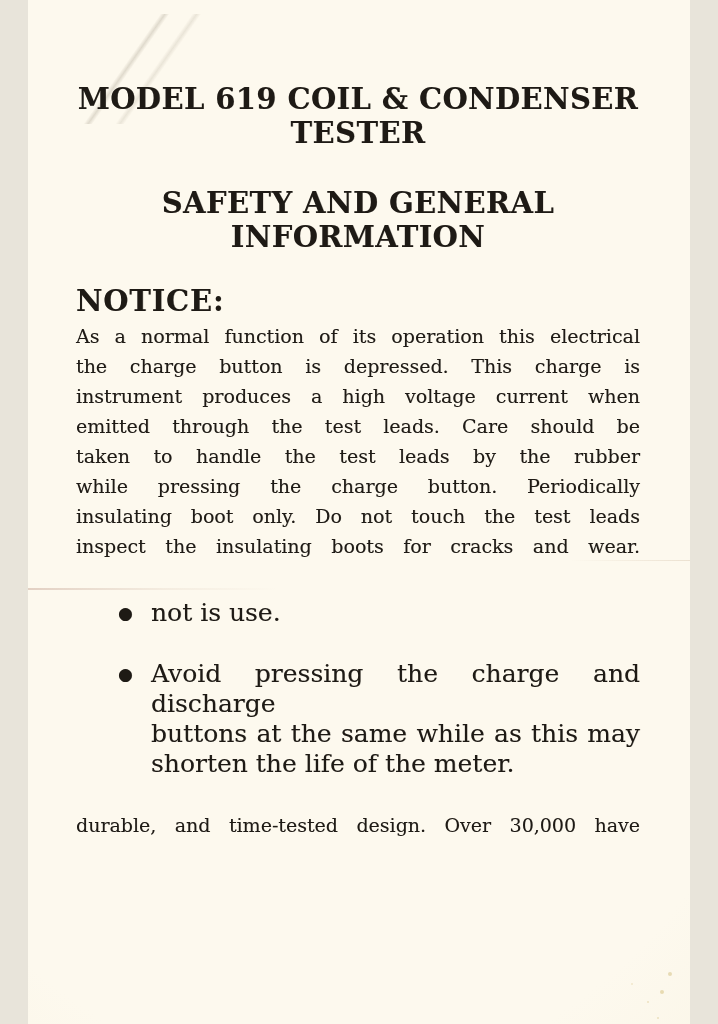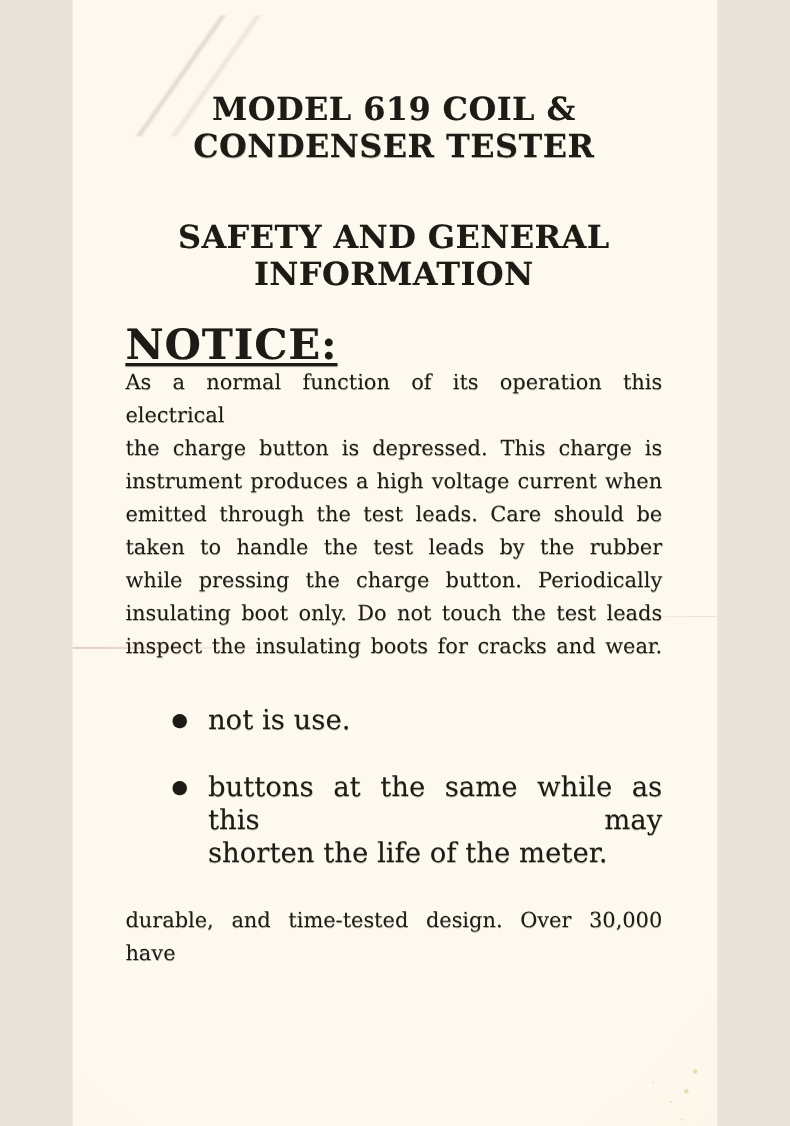--- a/index.html
+++ b/index.html
@@ -1,18 +1,18 @@
 <!DOCTYPE html>
 <html><head>
 <meta charset="utf-8">
 <style>
   html, body { margin: 0; padding: 0; background: #e8e4da; }
   .page {
     position: relative;
-    width: 586px;
+    width: 662px;
     height: 1024px;
     margin: 0 auto;
     background:
       radial-gradient(ellipse 130% 110% at 45% 40%, #fdf9ee 60%, #f8f2e1 88%, #f3ecd8 100%);
     overflow: hidden;
     font-family: "DejaVu Serif", "Liberation Serif", serif;
     color: #1e1a15;
   }
   
   .scuff {
@@ -47,28 +47,27 @@
     text-shadow: 0.3px 0.3px 0 rgba(30,26,21,0.35);
   }
   .title, .subtitle {
     text-align: center;
     font-size: 29px;
     font-weight: 700;
     letter-spacing: 0.4px;
     margin: 0;
     line-height: 34px;
   }
-  .subtitle { margin-top: 48px; }
+  .subtitle { margin-top: 36px; }
   .notice-heading {
     margin: 30px 0 0 0;
-    font-size: 38px;
+    font-size: 29px;
     font-weight: 700;
     letter-spacing: 0.8px;
     line-height: 34px;
-    text-decoration: underline;
     text-decoration-thickness: 2.5px;
     text-underline-offset: 4px;
     display: inline-block;
   }
   .para {
     margin-top: 3px;
     font-size: 19px;
     line-height: 30px;
   }
   .jline { text-align: justify; text-align-last: justify; }
@@ -122,20 +121,21 @@
     <div class="bullets">
       <div class="bullet-item">
         <span class="bullet-marker">●</span>
         <div class="bullet-lines">
             <div class="jline last">not is use.</div>
           </div>
       </div>
       <div class="bullet-item">
         <span class="bullet-marker">●</span>
         <div class="bullet-lines">
+            <div class="jline">Avoid pressing the charge and discharge</div>
             <div class="jline">buttons at the same while as this may</div>
             <div class="jline last">shorten the life of the meter.</div>
           </div>
       </div>
     </div>
 
     <div class="para closing">
         <div class="jline">durable, and time-tested design. Over 30,000 have</div>
       </div>
   </main>

